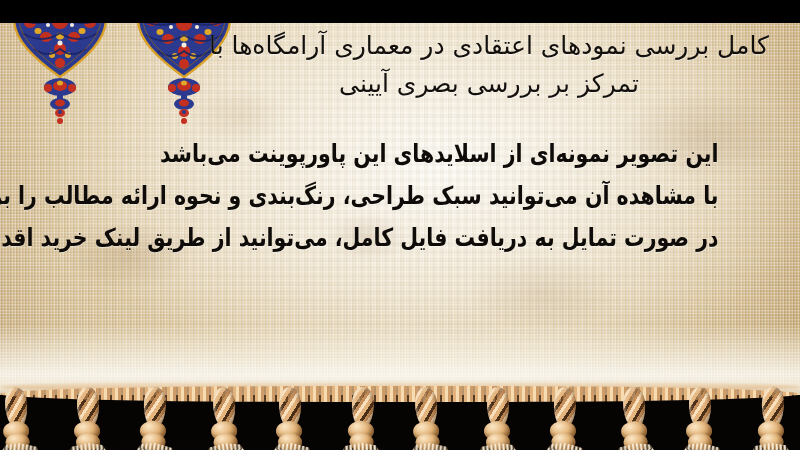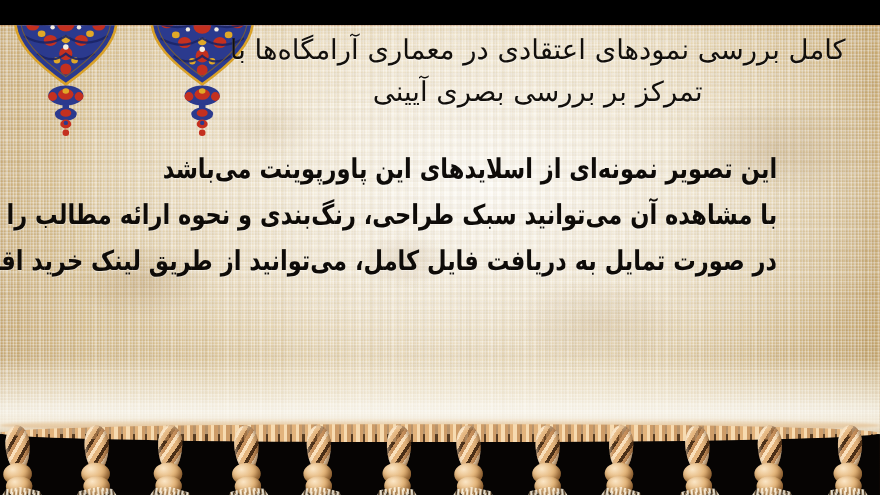--- a/index.html
+++ b/index.html
@@ -133,21 +133,21 @@
   .title{
     position:absolute;right:18px;top:4px;width:586px;
     text-align:center;color:#120f0c;
     font-size:25px;line-height:38px;font-weight:400;
     letter-spacing:0px;
     text-shadow:0 1px 0 rgba(255,255,255,.45);
     direction:rtl;
   }
   .title div{white-space:nowrap;}
   .body-block{
-    position:absolute;right:26px;top:110px;width:748px;
+    position:absolute;right:26px;top:110px;width:616px;
     text-align:right;color:#0e0b08;
     direction:rtl;
   }
   .body-line{
     font-size:24px;line-height:42px;font-weight:700;
     white-space:nowrap;
     transform:scaleX(.82);
     transform-origin:center;
     text-shadow:0 1px 0 rgba(255,255,255,.40);
   }

